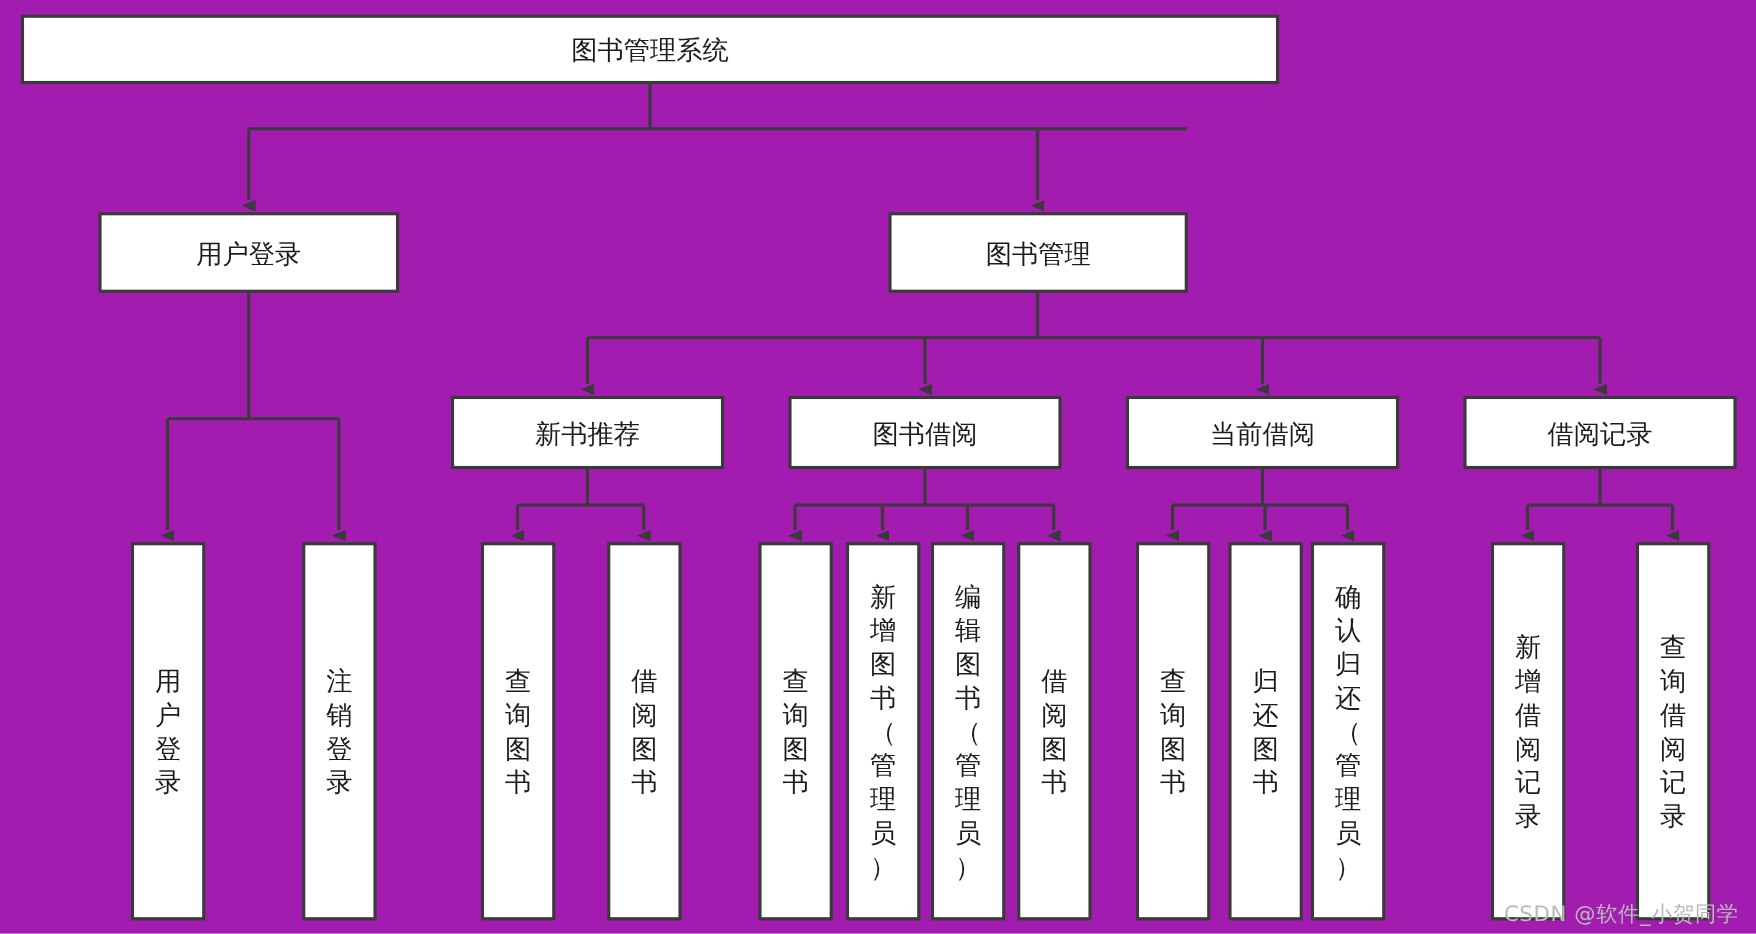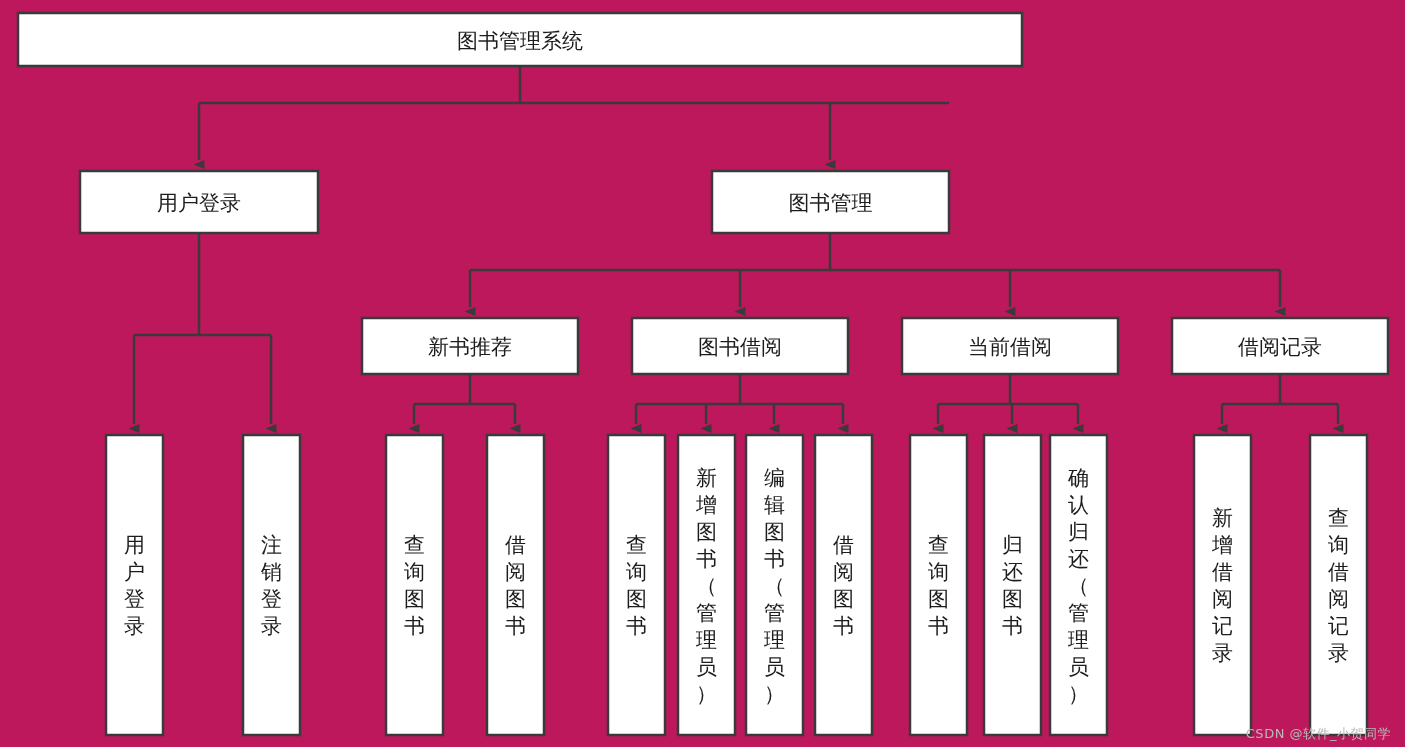--- a/index.html
+++ b/index.html
@@ -7,21 +7,21 @@
     padding: 0;
     background: #ffffff;
   }
   body {
     font-family: "DejaVu Sans", "Liberation Sans", sans-serif;
   }
   #diagram-root {
     position: relative;
     width: 1405px;
     height: 747px;
-    background: #be185d;
+    background: #a21caf;
     overflow: hidden;
   }
   svg#tree-svg {
     position: absolute;
     left: 0;
     top: 0;
     width: 1405px;
     height: 747px;
   }
   .node-box {
@@ -50,21 +50,21 @@
     font-family: "DejaVu Sans", "Liberation Sans", sans-serif;
     font-size: 21px;
     fill: #1c1c1c;
     text-anchor: middle;
   }
   .watermark-text {
     position: absolute;
     right: 14px;
     bottom: 4px;
     font-family: "DejaVu Sans", "Liberation Sans", sans-serif;
-    font-size: 13px;
+    font-size: 17px;
     color: #b9b9b9;
     white-space: nowrap;
     letter-spacing: 0.5px;
     user-select: none;
   }
 </style>
 </head>
 <body>
 
 <div id="diagram-root">

